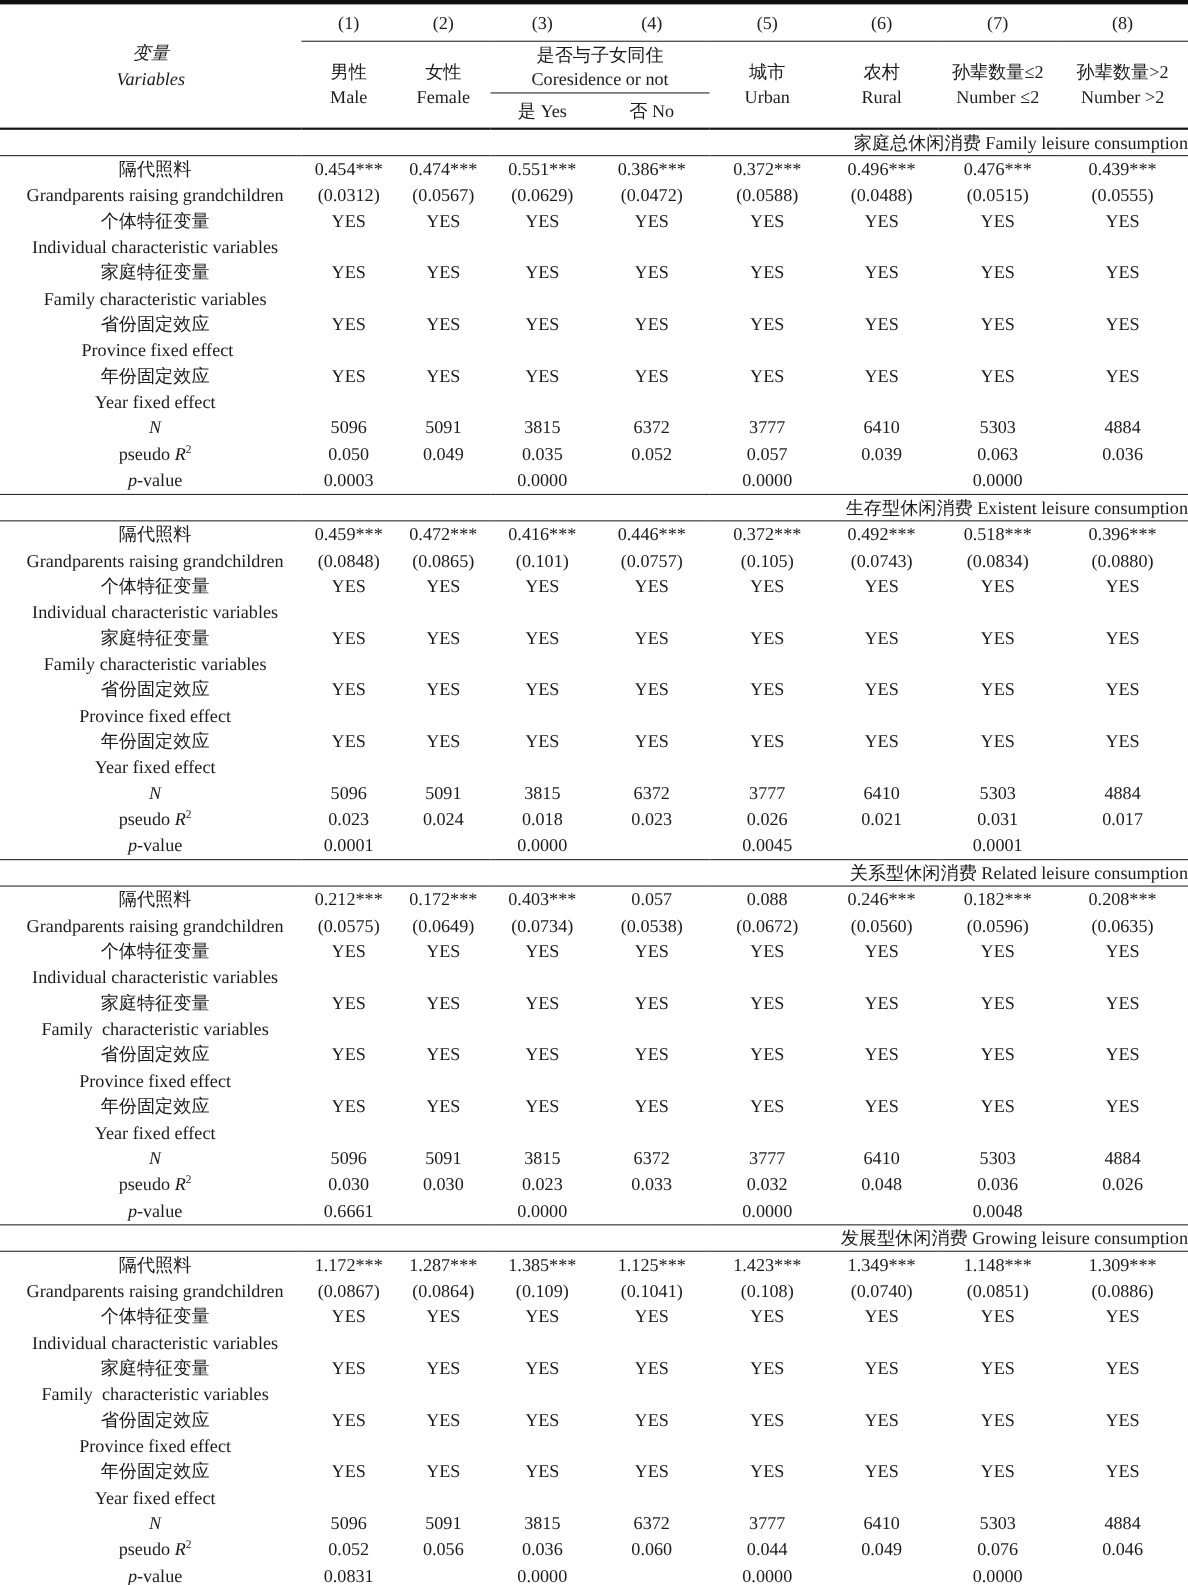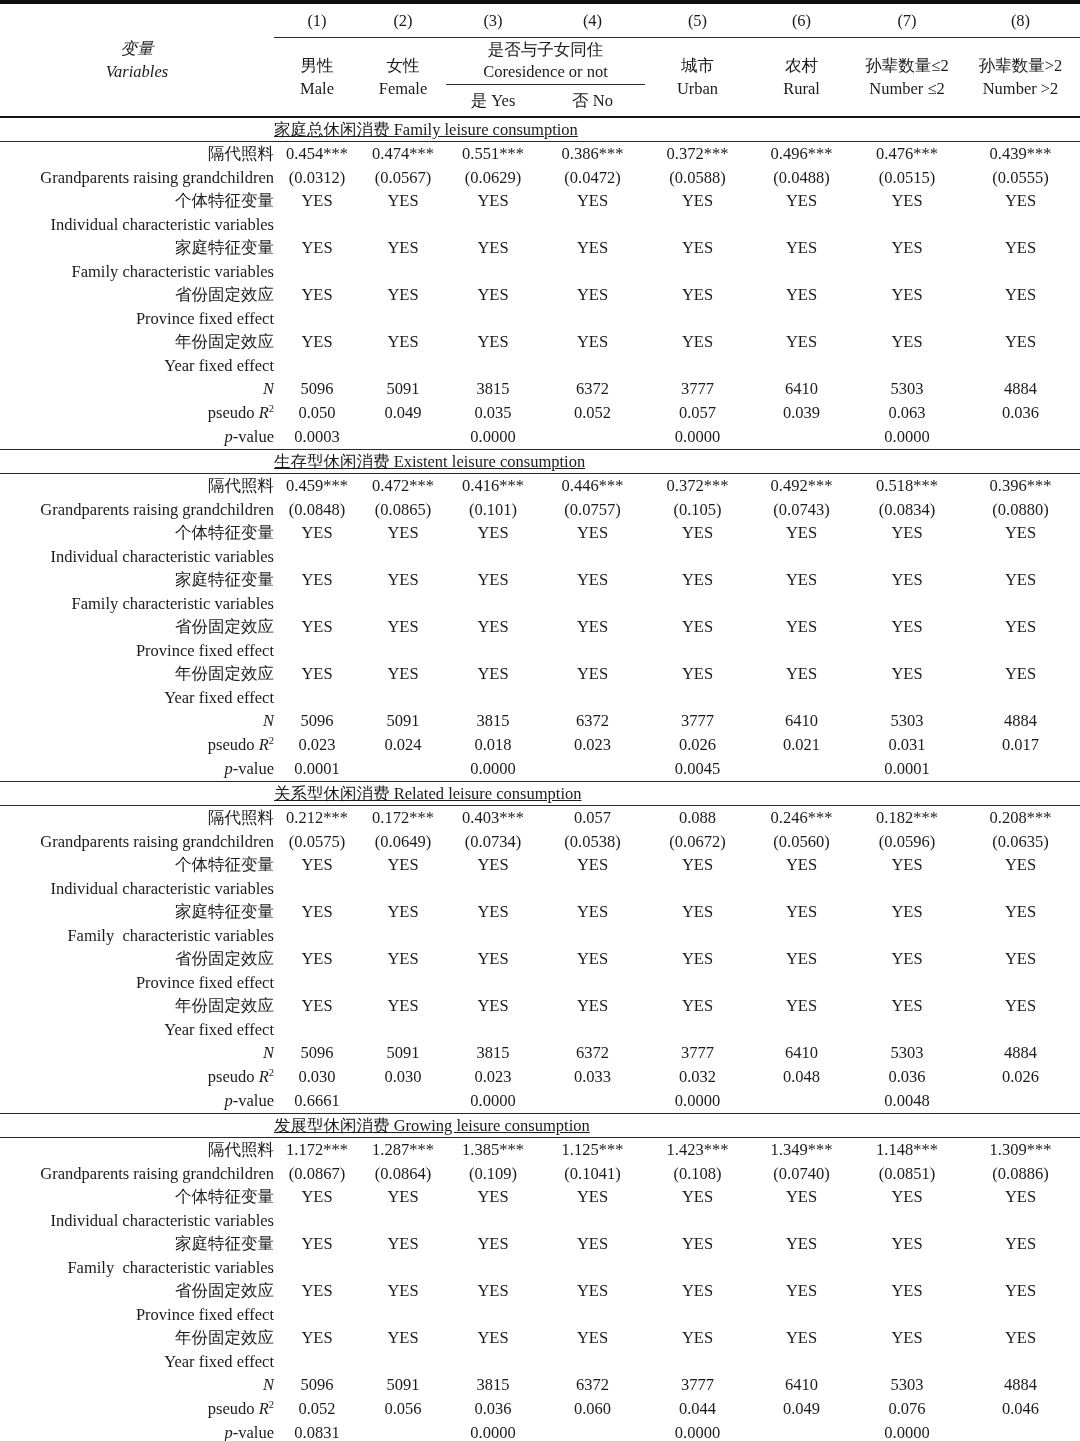--- a/index.html
+++ b/index.html
@@ -24,23 +24,23 @@
   td.hvar{border-bottom:2.5px solid #151515;font-style:italic;}
   td.hvar div{line-height:23px;}
   tr.hnum td.num{height:33px;border-bottom:1.5px solid #2a2a2a;}
   td.grp{border-bottom:2.5px solid #151515;}
   td.grp div{line-height:23px;}
   td.cor{height:46px;border-bottom:1.5px solid #2a2a2a;text-align:center;}
   td.cor div{line-height:22px;}
   tr.hsub td.sub{height:31px;border-bottom:2.5px solid #151515;}
   
   tr.ptr td{height:23px;border-top:1.5px solid #2a2a2a;border-bottom:1.5px solid #2a2a2a;}
-  td.ptitle{text-align:left;line-height:23px;text-decoration:underline;}
+  td.ptitle{text-align:right;line-height:23px;}
   .line{height:23.5px;line-height:23.5px;}
-  td.rl{text-align:right;padding-left:8px;vertical-align:top;margin-top:12px;}
+  td.rl{text-align:center;padding-left:8px;vertical-align:top;margin-top:12px;}
   td.v{text-align:center;vertical-align:top;}
   tr.sr td{height:24px;line-height:24px;vertical-align:middle;}
   i{font-style:italic;}
   sup{font-size:10.5px;vertical-align:super;line-height:0;}
   tr.lastr td{border-bottom:1px solid #9a9a9a;}
 </style>
 </head>
 <body>
 
 <div class="wrap">

